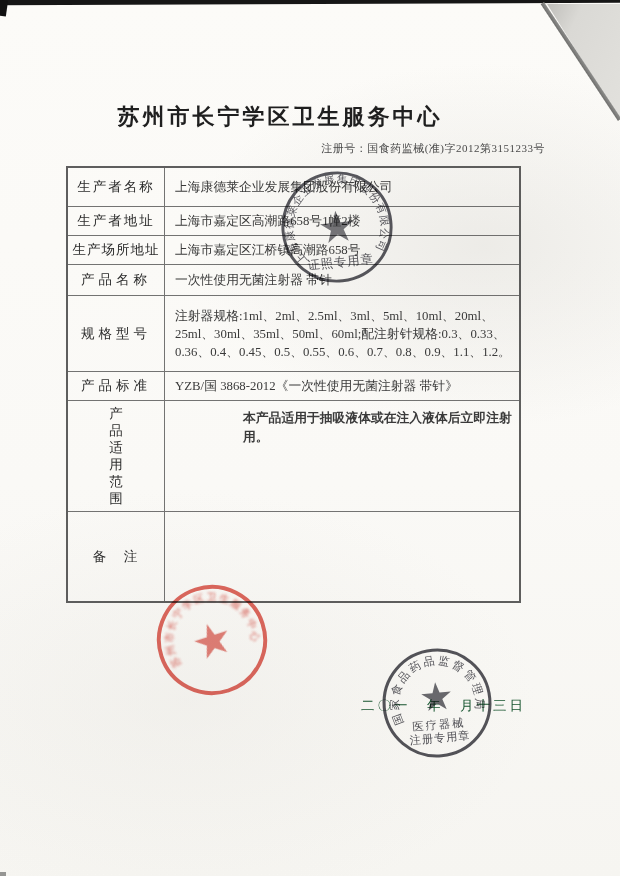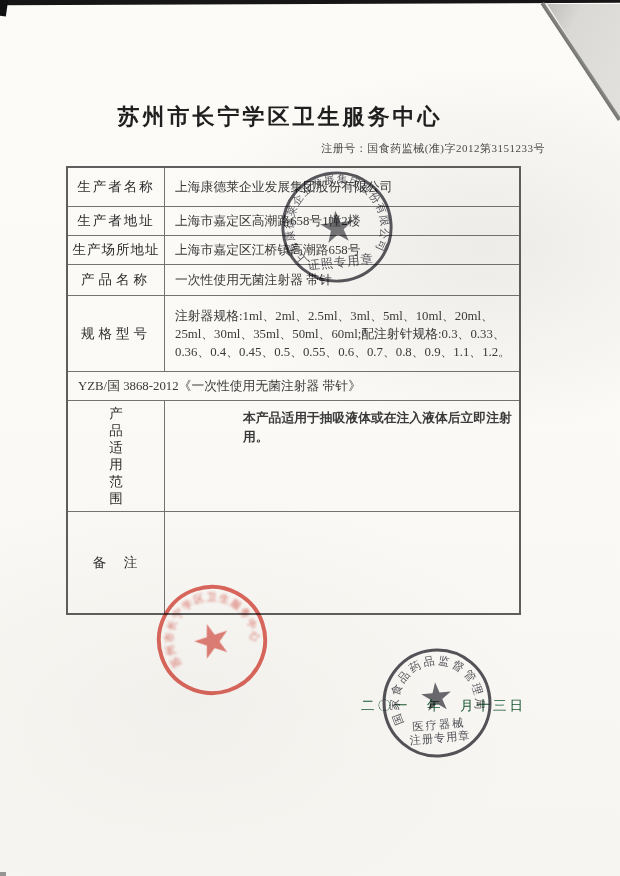--- a/index.html
+++ b/index.html
@@ -98,29 +98,30 @@
   </div>
   <div class="row" style="height:31px">
     <div class="cell-label" style="letter-spacing:4px">产品名称</div>
     <div class="cell-value">一次性使用无菌注射器 带针</div>
   </div>
   <div class="row" style="height:76px">
     <div class="cell-label" style="letter-spacing:4px">规格型号</div>
     <div class="cell-value" style="line-height:18px">注射器规格:1ml、2ml、2.5ml、3ml、5ml、10ml、20ml、25ml、30ml、35ml、50ml、60ml;配注射针规格:0.3、0.33、0.36、0.4、0.45、0.5、0.55、0.6、0.7、0.8、0.9、1.1、1.2。</div>
   </div>
   <div class="row" style="height:29px">
+    <div class="cell-label" style="letter-spacing:4px">产品标准</div>
     <div class="cell-value">YZB/国 3868-2012《一次性使用无菌注射器 带针》</div>
   </div>
   <div class="row" style="height:111px">
     <div class="cell-label">
       <div class="vtext">产品适用范围</div>
     </div>
     <div class="cell-value indent-center">本产品适用于抽吸液体或在注入液体后立即注射用。</div>
   </div>
-  <div class="row" style="height:102px">
+  <div class="row" style="height:90px">
     <div class="cell-label">备　注</div>
     <div class="cell-value"></div>
   </div>
 </div>
 
 <div class="date-line">二〇一　年　月十三日</div>
 
 <div class="stamp stamp-company">
   <svg width="118" height="118" viewBox="0 0 120 120">
     <defs>

